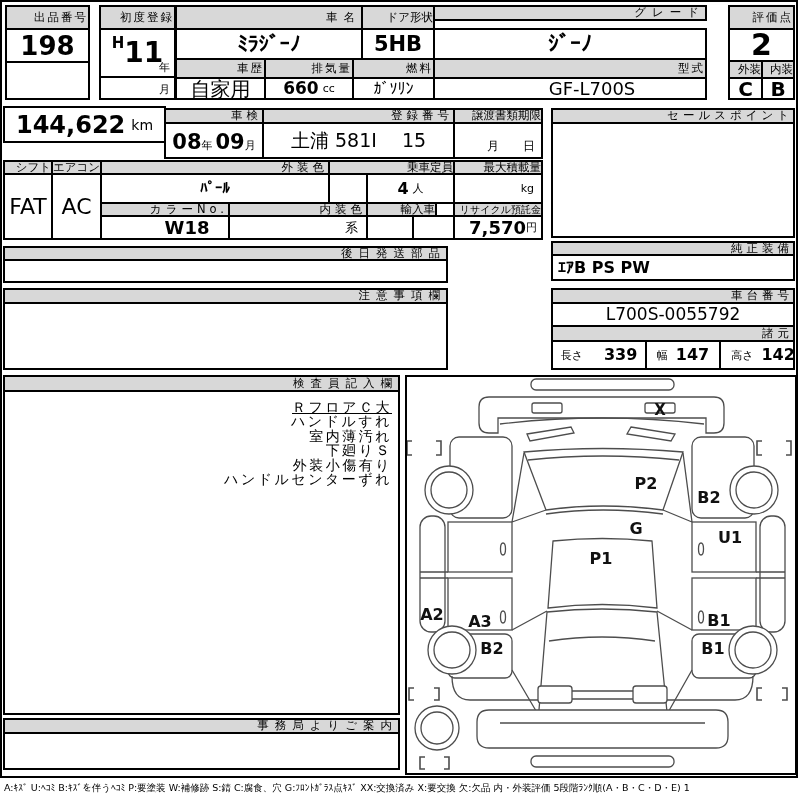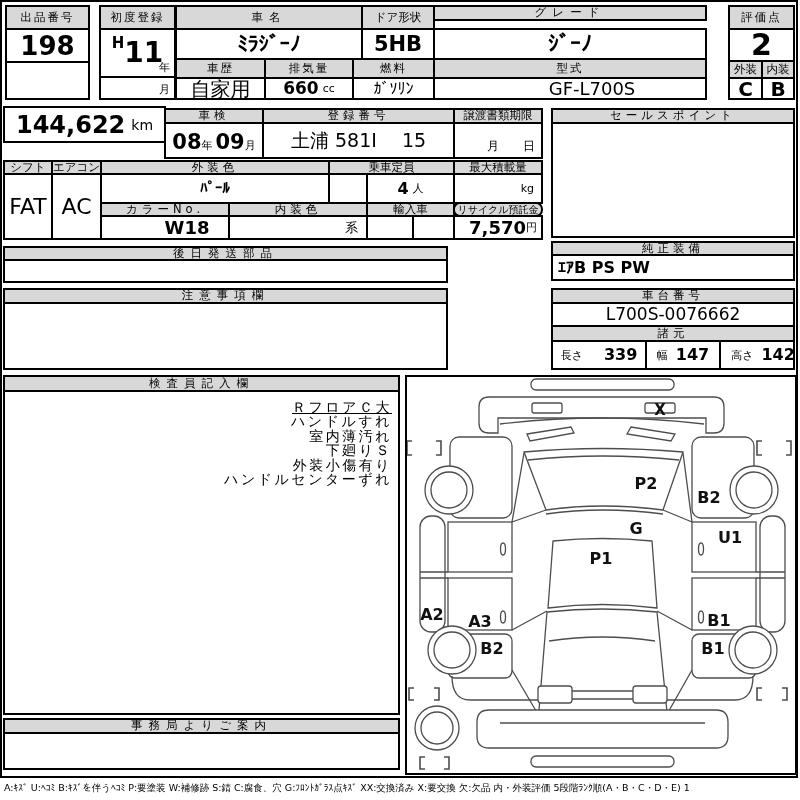--- a/index.html
+++ b/index.html
@@ -1,20 +1,20 @@
 <!DOCTYPE html>
 <html><head>
 <meta charset="utf-8">
 <style>
   html,body{margin:0;padding:0;background:#fff;}
   body{width:800px;height:800px;position:relative;overflow:hidden;
        font-family:"DejaVu Sans","Liberation Sans",sans-serif;color:#000;line-height:1;}
   .abs{position:absolute;box-sizing:border-box;}
   .frame{border:2px solid #000;}
-  .hd{background:#d8d8d8;border:2px solid #000;display:flex;align-items:center;justify-content:center;
+  .hd{background:#d8d8d8;border:2px solid #000;display:flex;align-items:center;justify-content:flex-end;
       font-size:11.5px;letter-spacing:2px;white-space:nowrap;overflow:hidden;}
   .vl{background:#fff;border:2px solid #000;display:flex;align-items:center;justify-content:center;
       white-space:nowrap;overflow:hidden;}
   .left{justify-content:flex-start;}
   .right{justify-content:flex-end;}
   .bottom{align-items:flex-end;}
   .b{font-weight:bold;}
   .f26{font-size:26px;} .f30{font-size:30px;} .f28{font-size:28px;} .f24{font-size:24px;}
   .f22{font-size:22px;} .f21{font-size:21px;} .f20{font-size:20px;} .f18{font-size:18px;padding-left:44px;}
   .f17{font-size:17px;} .f16{font-size:16px;} .f15{font-size:15px;} .f14{font-size:14px;}
@@ -201,27 +201,27 @@
     <span>W18</span>
   </div>
 
 <div class="abs hd ls4" style="left:228px;top:202px;width:140px;height:15px;">
     <span>内装色</span>
   </div>
 <div class="abs vl right f13" style="left:228px;top:215px;width:140px;height:25px;padding-right:8px;">
     <span>系</span>
   </div>
 
-<div class="abs hd ls0" style="left:366px;top:202px;width:89px;height:15px;">
+<div class="abs hd ls0" style="left:366px;top:202px;width:71px;height:15px;">
     <span>輸入車</span>
   </div>
 <div class="abs vl" style="left:366px;top:215px;width:48px;height:25px;"></div>
 <div class="abs vl" style="left:412px;top:215px;width:43px;height:25px;"></div>
 
-<div class="abs hd ls0 f10" style="left:453px;top:202px;width:90px;height:15px;font-size:10px;border-radius:7px;">
+<div class="abs hd ls0 f10" style="left:453px;top:202px;width:90px;height:15px;font-size:10px;">
     <span>リサイクル預託金</span>
   </div>
 <div class="abs vl right" style="left:453px;top:215px;width:90px;height:25px;padding-right:4px;">
   <span class="f18 b">7,570</span>
     <span class="f11">円</span>
 </div>
 
 <div class="abs hd ls6" style="left:3px;top:246px;width:445px;height:15px;">
     <span>後日発送部品</span>
   </div>
@@ -236,21 +236,21 @@
 
 <div class="abs hd ls6" style="left:3px;top:288px;width:445px;height:16px;">
     <span>注意事項欄</span>
   </div>
 <div class="abs vl" style="left:3px;top:302px;width:445px;height:68px;"></div>
 
 <div class="abs hd ls4" style="left:551px;top:288px;width:244px;height:16px;">
     <span>車台番号</span>
   </div>
 <div class="abs vl f17" style="left:551px;top:302px;width:244px;height:25px;">
-    <span>L700S-0076662</span>
+    <span>L700S-0055792</span>
   </div>
 <div class="abs hd ls4" style="left:551px;top:325px;width:244px;height:17px;">
     <span>諸元</span>
   </div>
 <div class="abs vl" style="left:551px;top:340px;width:96px;height:30px;">
   <span class="f11" style="margin-right:21px;">長さ</span>
     <span class="f16 b">339</span>
 </div>
 <div class="abs vl" style="left:645px;top:340px;width:76px;height:30px;">
   <span class="f11" style="margin-right:8px;">幅</span>

